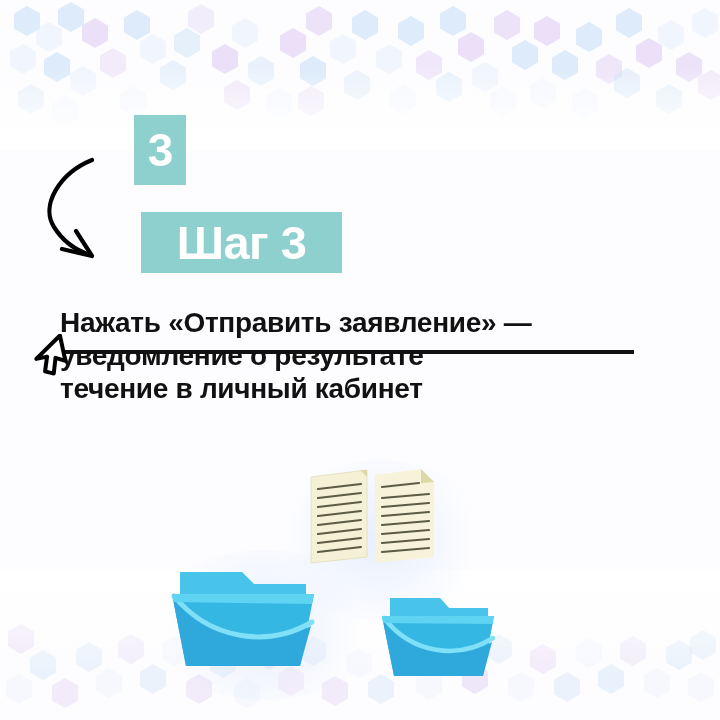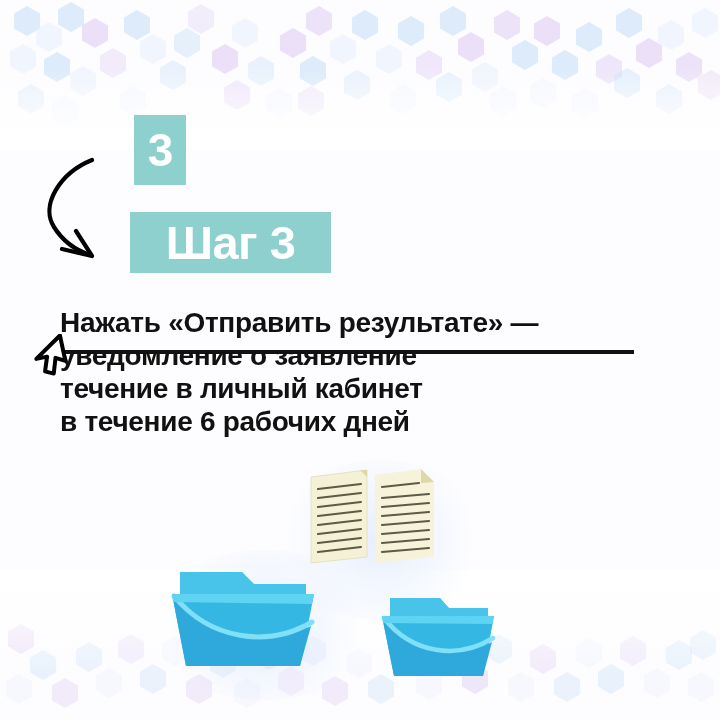--- a/index.html
+++ b/index.html
@@ -51,21 +51,21 @@
     background:#8ed0ce;
     display:flex;align-items:center;justify-content:center;
   }
   .badge-num span{
     color:#ffffff;
     font-size:46px;font-weight:bold;
     line-height:1;
     letter-spacing:-1px;
   }
   .badge-step{
-    position:absolute;left:130px;top:212px;
+    position:absolute;left:141px;top:212px;
     width:201px;height:61px;
     background:#8ed0ce;
     display:flex;align-items:center;justify-content:center;
   }
   .badge-step span{
     color:#ffffff;
     font-size:47px;font-weight:bold;
     line-height:1;
     letter-spacing:-0.5px;
   }
@@ -218,24 +218,23 @@
 
   <div class="badge-num">
     <span>3</span>
   </div>
 
   <div class="badge-step">
     <span>Шаг 3</span>
   </div>
 
   <div class="headline">
-    <span class="ln">Нажать «Отправить результате» —</span>
-    <span class="ln">уведомление о заявление</span>
+    <span class="ln">Нажать «Отправить заявление» —</span>
+    <span class="ln">уведомление о результате</span>
     <span class="ln">течение в личный кабинет</span>
-    <span class="ln">в течение 6 рабочих дней</span>
   </div>
   <div class="underline"></div>
 
   <div class="cursor">
     <svg width="40" height="48" viewBox="0 0 40 48">
       <path d="M34 4 L34 30 L25 25 L20 40 L12 36 L17 22 L6 22 Z" fill="#ffffff" stroke="#000000" stroke-width="4" stroke-linejoin="round" transform="rotate(-12 20 22)"></path>
     </svg>
   </div>
 
   <div class="illo">

